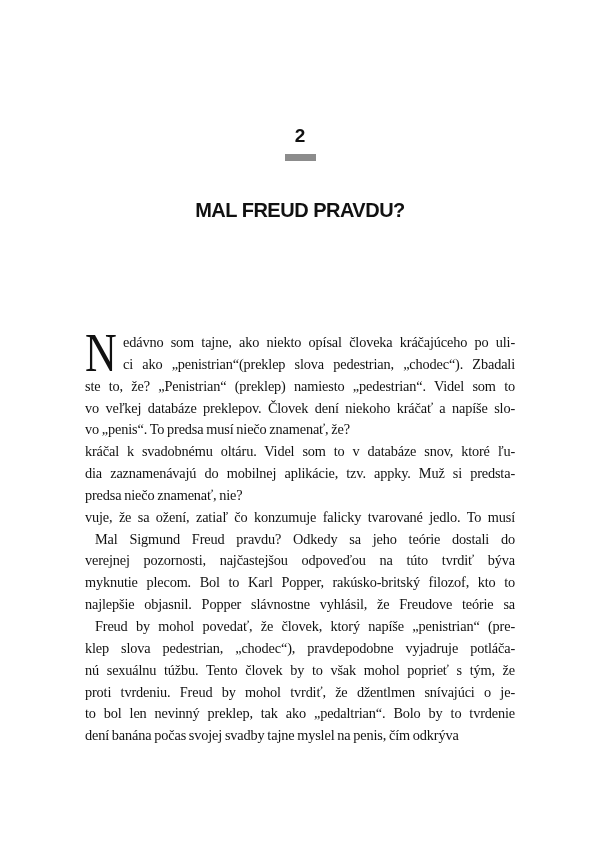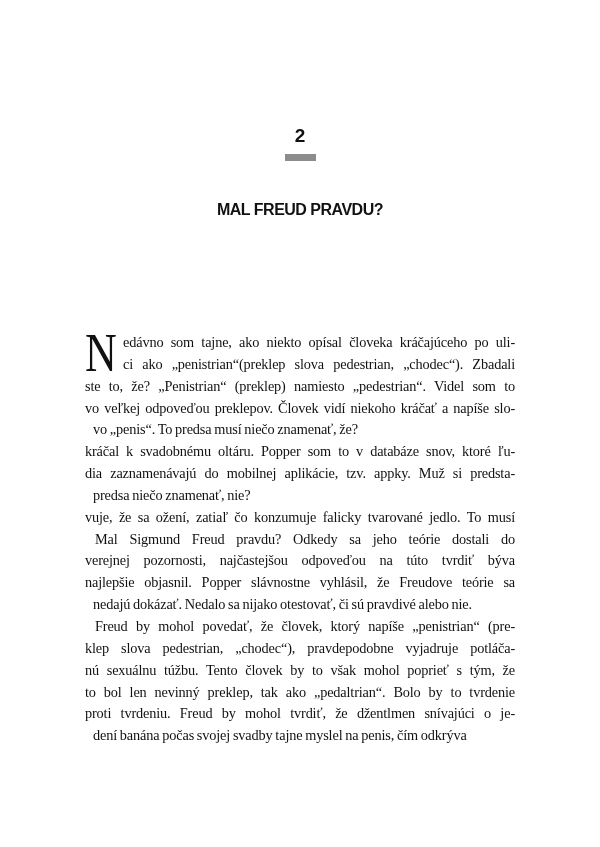--- a/index.html
+++ b/index.html
@@ -20,42 +20,41 @@
     font-size:19px;line-height:15px;font-weight:bold;
     letter-spacing:0;
   }
   .chapter-rule{
     width:31px;height:7px;
     background:#8c8c8c;
     margin:11px auto 0 auto;
   }
   .chapter-title{
     margin:36px 0 0 0;
-    font-size:16px;line-height:26px;font-weight:bold;
+    font-size:20px;line-height:26px;font-weight:bold;
     letter-spacing:-0.5px;
     font-family:"Liberation Sans","DejaVu Sans",sans-serif;
   }
   .text-block{
     position:absolute;left:85px;top:332px;width:430px;
     font-family:"Liberation Serif","DejaVu Serif",serif;
     font-size:14.3px;
     line-height:21.85px;
     letter-spacing:-0.15px;
     word-spacing:-0.6px;
     overflow:hidden;
   }
   .para{margin:0;padding:0;}
   .line{
     text-align:justify;
     text-align-last:justify;
     white-space:normal;
   }
   .line.end{
     text-align-last:left;
-    margin-left:8px;
   }
   .line.indent{
     text-indent:10px;
   }
   .dropcap{
     float:left;
     width:33px;height:43px;
     font-size:55px;line-height:42px;
     transform:scaleX(0.8);
     transform-origin:0 50%;
@@ -73,41 +72,41 @@
     <div class="chapter-rule" style="background: rgb(140, 140, 140);"></div>
     <h1 class="chapter-title">MAL FREUD PRAVDU?</h1>
   </div>
 
   <div class="text-block">
 
     <div class="para">
       <div class="line"><span class="dropcap">N</span><span>edávno som tajne, ako niekto opísal človeka kráčajúceho po uli-</span></div>
       <div class="line">ci ako „penistrian“(preklep slova pedestrian, „chodec“). Zbadali</div>
       <div class="line">ste to, že? „Penistrian“ (preklep) namiesto „pedestrian“. Videl som to</div>
-      <div class="line">vo veľkej odpoveďou preklepov. Človek vidí niekoho kráčať a napíše slo-</div>
+      <div class="line">vo veľkej databáze preklepov. Človek dení niekoho kráčať a napíše slo-</div>
       <div class="line end">vo „penis“. To predsa musí niečo znamenať, že?</div>
     </div>
 
     <div class="para">
-      <div class="line">kráčal k svadobnému oltáru. Popper som to v databáze snov, ktoré ľu-</div>
+      <div class="line">kráčal k svadobnému oltáru. Videl som to v databáze snov, ktoré ľu-</div>
       <div class="line">dia zaznamenávajú do mobilnej aplikácie, tzv. appky. Muž si predsta-</div>
       <div class="line end">predsa niečo znamenať, nie?</div>
       <div class="line">vuje, že sa ožení, zatiaľ čo konzumuje falicky tvarované jedlo. To musí</div>
     </div>
 
     <div class="para">
       <div class="line indent">Mal Sigmund Freud pravdu? Odkedy sa jeho teórie dostali do</div>
       <div class="line">verejnej pozornosti, najčastejšou odpoveďou na túto tvrdiť býva</div>
+      <div class="line">myknutie plecom. Bol to Karl Popper, rakúsko-britský filozof, kto to</div>
       <div class="line">najlepšie objasnil. Popper slávnostne vyhlásil, že Freudove teórie sa</div>
-      <div class="line end">nedajú dokázať. Nedalo sa nijako otestovať, či sú pravdivé alebo nie.</div>
     </div>
 
     <div class="para">
       <div class="line indent">Freud by mohol povedať, že človek, ktorý napíše „penistrian“ (pre-</div>
       <div class="line">klep slova pedestrian, „chodec“), pravdepodobne vyjadruje potláča-</div>
       <div class="line">nú sexuálnu túžbu. Tento človek by to však mohol poprieť s tým, že</div>
+      <div class="line">proti tvrdeniu. Freud by mohol tvrdiť, že džentlmen snívajúci o je-</div>
       <div class="line">to bol len nevinný preklep, tak ako „pedaltrian“. Bolo by to tvrdenie</div>
-      <div class="line">proti tvrdeniu. Freud by mohol tvrdiť, že džentlmen snívajúci o je-</div>
       <div class="line end">dení banána počas svojej svadby tajne myslel na penis, čím odkrýva</div>
     </div>
 
   </div>
 </div>
 
 </body></html>

